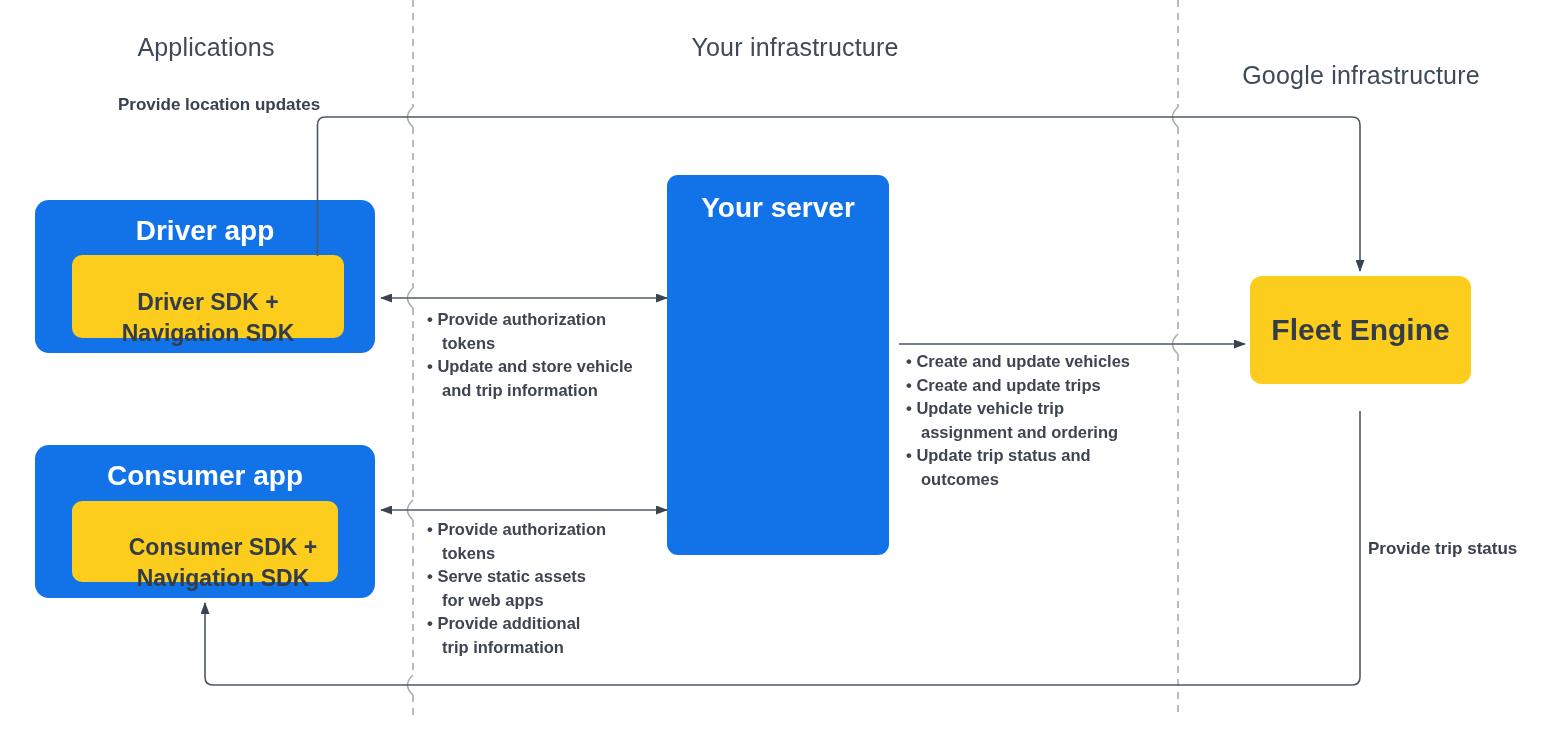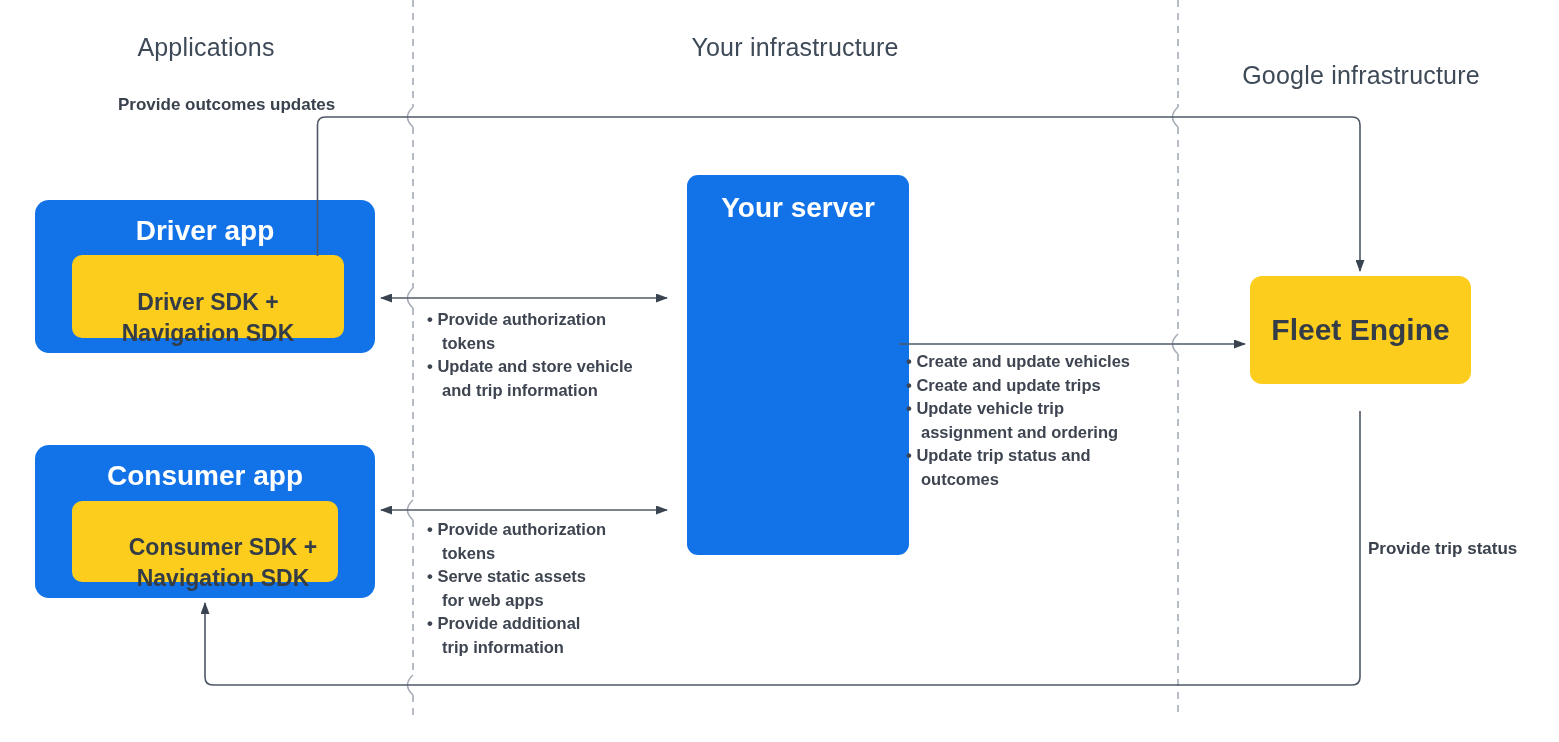--- a/index.html
+++ b/index.html
@@ -109,29 +109,29 @@
   </div>
 
   <div class="box blue" style="left:35px; top:445px; width:340px; height:153px;">
     <div class="box-title" style="margin-top:14px;">Consumer app</div>
     <div class="box yellow sdk-box" style="left:37px; top:56px; width:266px; height:81px;padding-left:36px;">
       <div class="sdk-text">Consumer SDK +
 Navigation SDK</div>
     </div>
   </div>
 
-  <div class="box blue" style="left:687px; top:175px; width:222px; height:380px; border-radius:11px;">
+  <div class="box blue" style="left:667px; top:175px; width:222px; height:380px; border-radius:11px;">
     <div class="box-title" style="margin-top:16px;">Your server</div>
   </div>
 
   <div class="box yellow fleet-box" style="left:1250px; top:276px; width:221px; height:108px; border-radius:12px;">
     <div class="fleet-title">Fleet Engine</div>
   </div>
 
-  <div class="edge-label" style="left:118px; top:95px;">Provide outcomes updates</div>
+  <div class="edge-label" style="left:118px; top:95px;">Provide location updates</div>
   <div class="edge-label" style="left:1368px; top:524px;margin-top:15px;">Provide trip status</div>
 
   <ul class="bullets" style="left:427px; top:308px; width:235px;">
     <li>Provide authorization
 tokens</li>
     <li>Update and store vehicle
 and trip information</li>
   </ul>
 
   <ul class="bullets" style="left:427px; top:518px; width:235px;">

